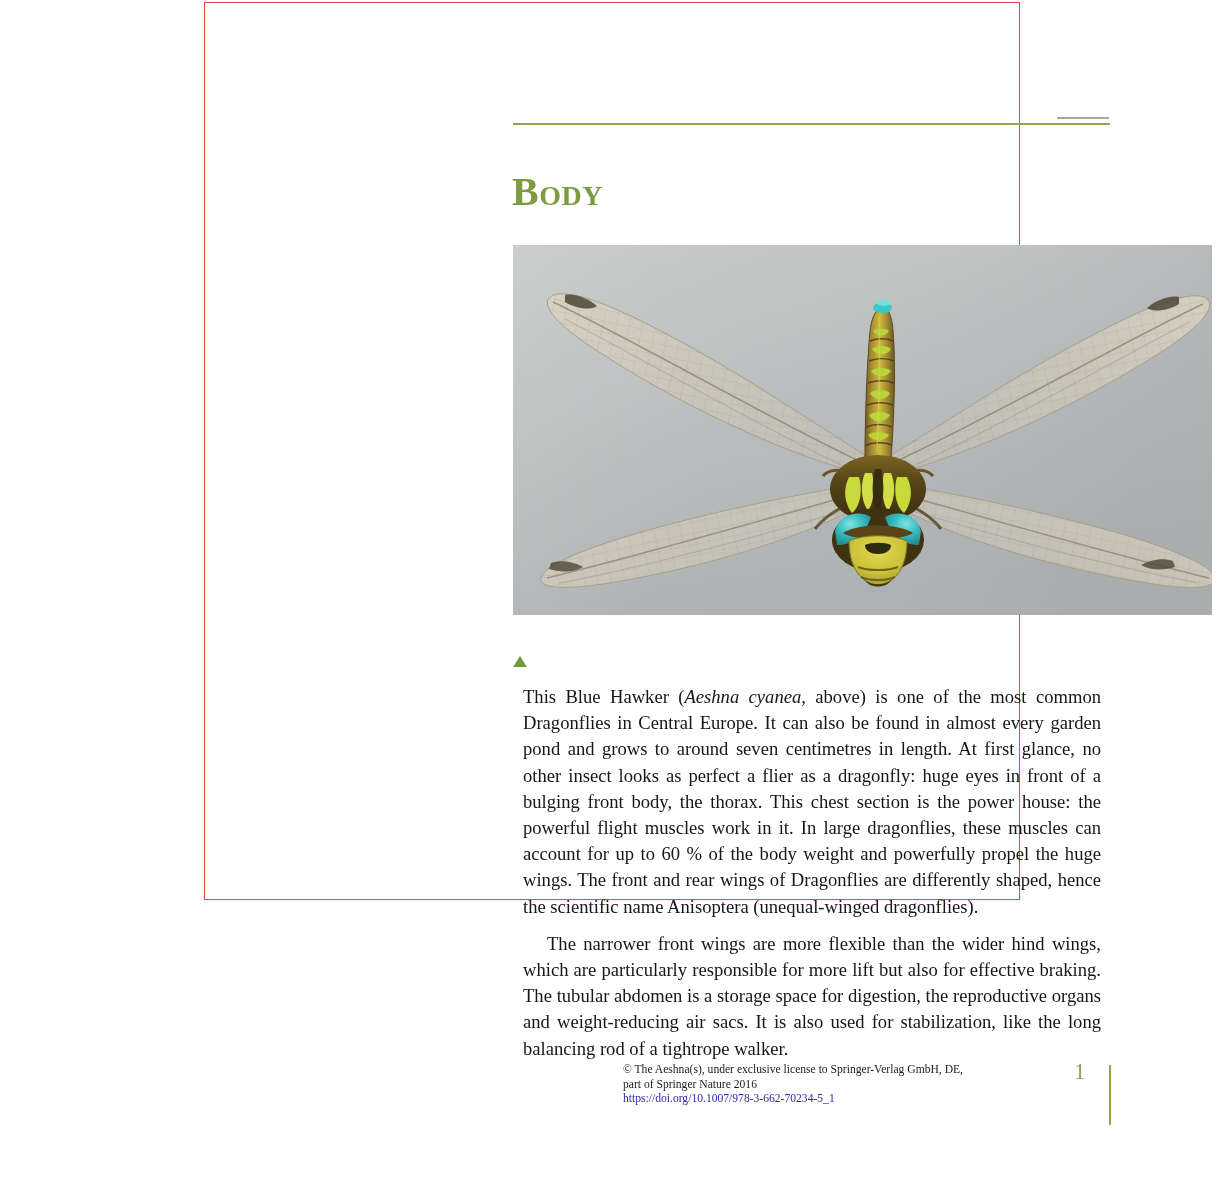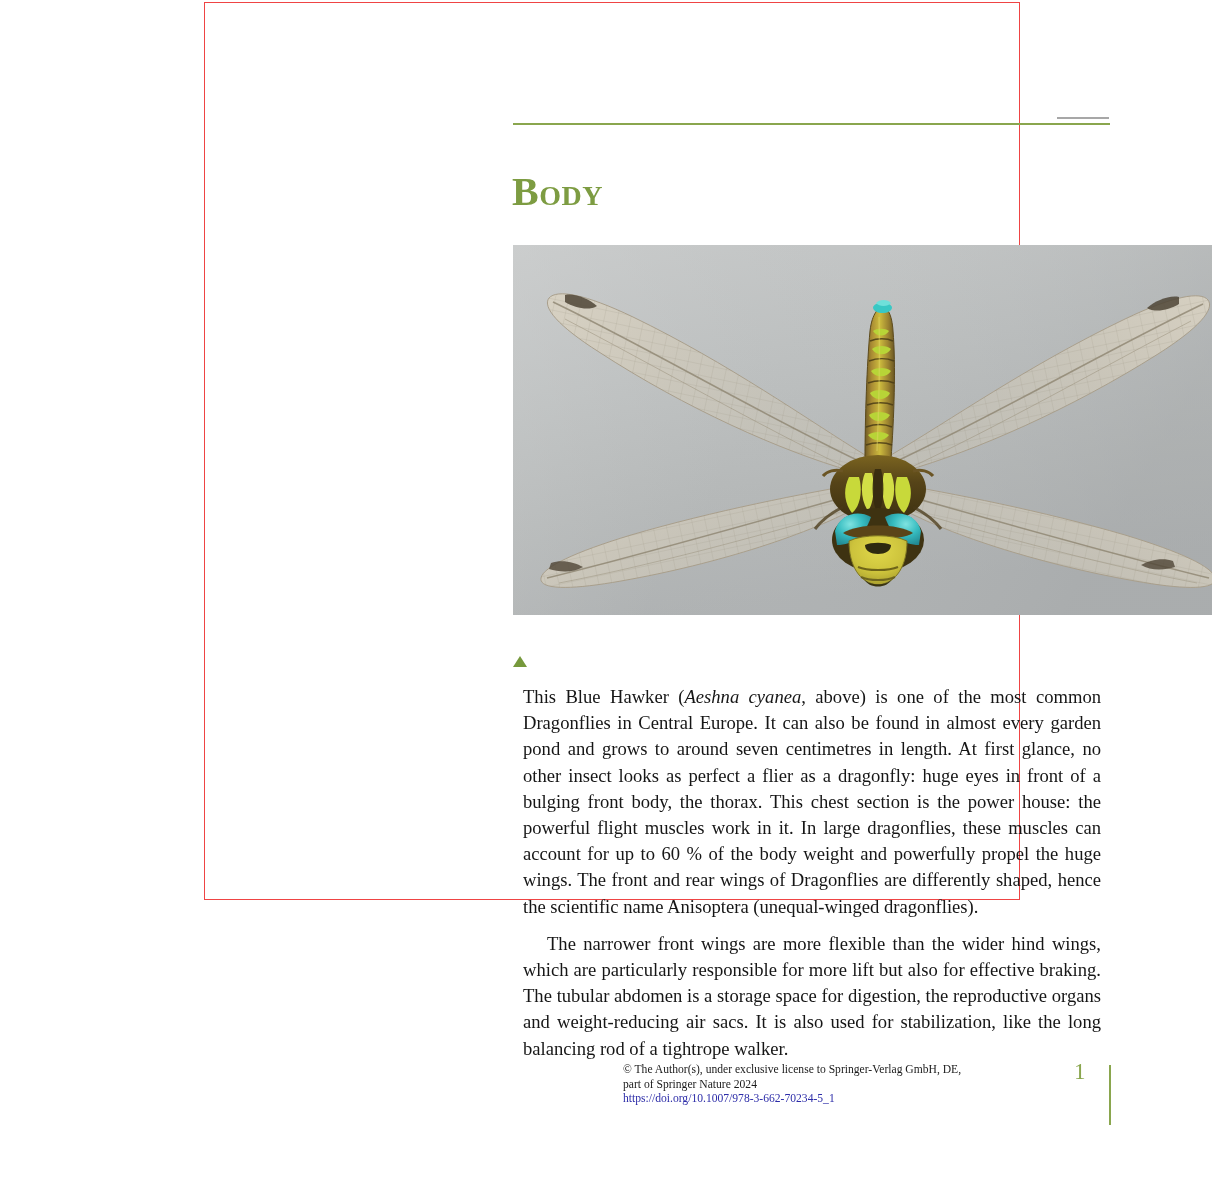--- a/index.html
+++ b/index.html
@@ -321,21 +321,21 @@
   </div>
 
   <div id="figure-marker"></div>
 
   <div id="body-text">
     <p><span>This Blue Hawker (</span><i>Aeshna cyanea</i><span>, above) is one of the most common Dragonflies in Central Europe. It can also be found in almost every garden pond and grows to around seven centimetres in length.  At first glance, no other insect looks as perfect a flier as a dragonfly: huge eyes in front of a bulging front body, the thorax. This chest section is the power house: the powerful flight muscles work in it. In large dragonflies, these muscles can account for up to 60 % of the body weight and powerfully propel the huge wings. The front and rear wings of Dragonflies are differently shaped, hence the scientific name Anisoptera (unequal-winged dragonflies).</span></p>
     <p class="indented">The narrower front wings are more flexible than the wider hind wings, which are particularly responsible for more lift but also for effective braking. The tubular abdomen is a storage space for digestion, the reproductive organs and weight-reducing air sacs. It is also used for stabilization, like the long balancing rod of a tightrope walker.</p>
   </div>
 
   <div id="footer-block">
-    <div>© The Author(s), under exclusive license to Springer-Verlag GmbH, DE,</div>
-    <div>part of Springer Nature 2024</div>
+    <div>© The Aeshna(s), under exclusive license to Springer-Verlag GmbH, DE,</div>
+    <div>part of Springer Nature 2016</div>
     <div><a id="footer-doi-link" href="#">https://doi.org/10.1007/978-3-662-70234-5_1</a></div>
   </div>
 
   <div id="page-number">1</div>
   <div id="page-number-rule"></div>
 
 </div>
 
 </body></html>

